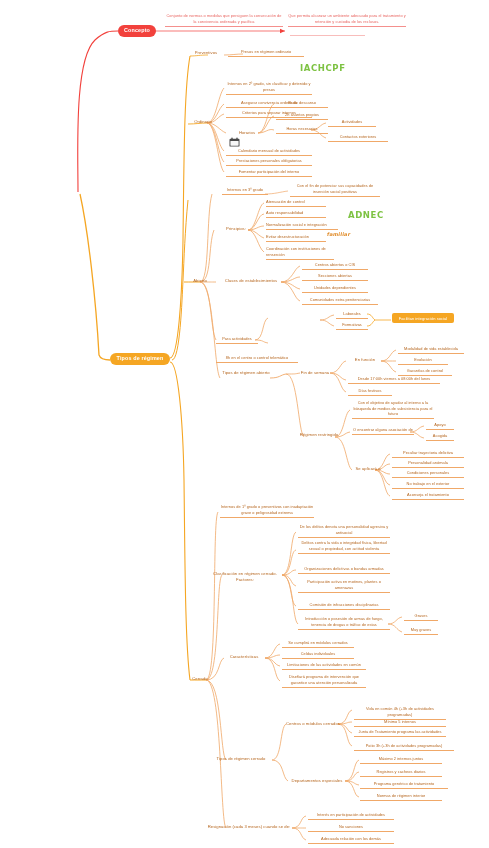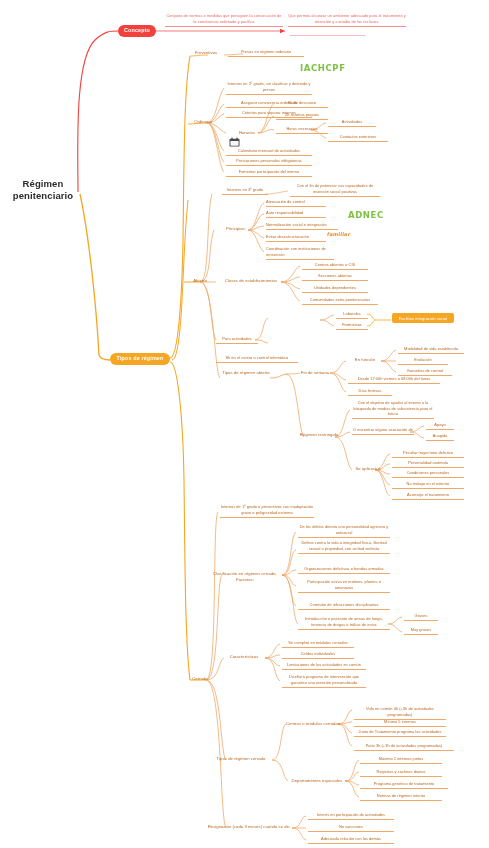--- a/index.html
+++ b/index.html
@@ -177,24 +177,20 @@
     <path d="M345,781 C355,781 353,762 359,760" fill="none" stroke="#f0a868" stroke-width=".8"></path>
     <path d="M345,781 C355,781 353,773 359,772" fill="none" stroke="#f0a868" stroke-width=".8"></path>
     <path d="M345,781 C355,781 353,784 359,785" fill="none" stroke="#f0a868" stroke-width=".8"></path>
     <path d="M345,781 C355,781 353,796 359,797" fill="none" stroke="#f0a868" stroke-width=".8"></path>
 
     <path d="M292,828 C302,828 300,817 306,816" fill="none" stroke="#f0a868" stroke-width=".8"></path>
     <path d="M292,828 C302,828 300,828 306,828" fill="none" stroke="#f0a868" stroke-width=".8"></path>
     <path d="M292,828 C302,828 300,838 306,840" fill="none" stroke="#f0a868" stroke-width=".8"></path>
   </svg>
 
-  <div class="node root" style="left:8px;top:178px;width:70px;">
-    <div>Régimen</div>
-    <div>penitenciario</div>
-  </div>
 
   <div class="node pill red" style="left:118px;top:25px;width:38px;">Concepto</div>
 
   <div class="node leaf c red" style="left:165px;top:13px;width:118px;">Conjunto de normas o medidas  que persiguen la consecución de la convivencia ordenada y pacífica</div>
 
   <div class="node leaf c red" style="left:288px;top:13px;width:118px;">Que permita alcanzar un ambiente adecuado para el tratamiento y retención y custodia de los reclusos.</div>
 
   <div class="node pill orange" style="left:110px;top:353px;width:60px;">Tipos de régimen</div>
 
   <div class="node branch" style="left:186px;top:50px;width:40px;">Preventivos</div>

